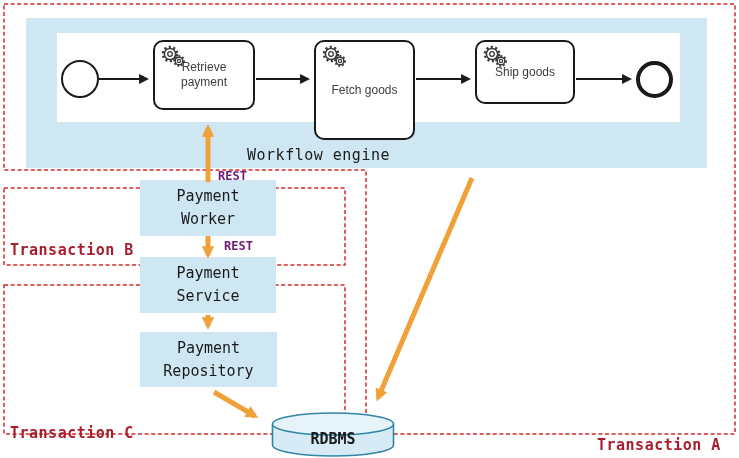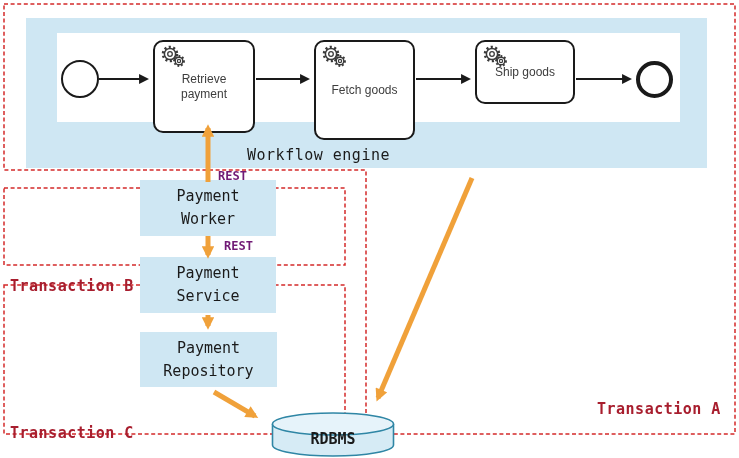--- a/index.html
+++ b/index.html
@@ -17,43 +17,43 @@
     font-family:"DejaVu Sans Mono","Liberation Mono",monospace;
     font-size:15px;color:#1a1a1a;letter-spacing:0.5px;}
 
   
   .event{border-radius:50%;background:#fff;box-sizing:border-box;}
   .start-event{left:61px;top:60px;width:38px;height:38px;border:2.5px solid #1a1a1a;}
   .end-event{left:636px;top:61px;width:37px;height:37px;border:4.5px solid #1a1a1a;}
   .task{box-sizing:border-box;border:2.2px solid #1a1a1a;border-radius:10px;background:#fff;
     display:flex;align-items:center;justify-content:center;text-align:center;
     font-size:12px;color:#3d3d3d;line-height:15px;white-space:pre-line;}
-  .task1{left:153px;top:40px;width:102px;height:93px;}
+  .task1{left:153px;top:40px;width:102px;height:70px;}
   .task2{left:314px;top:40px;width:101px;height:100px;}
   .task3{left:475px;top:40px;width:100px;height:64px;}
   .gear{position:absolute;left:4px;top:2px;}
 
   
   .comp{background:#cfe7f3;display:flex;align-items:center;justify-content:center;
     text-align:center;font-family:"DejaVu Sans Mono","Liberation Mono",monospace;
     font-size:15px;line-height:23px;color:#1a1a1a;white-space:pre-line;}
   .comp-worker{left:140px;top:180px;width:136px;height:56px;}
   .comp-service{left:140px;top:257px;width:136px;height:56px;}
   .comp-repo{left:140px;top:332px;width:137px;height:55px;}
 
   .rest{font-family:"DejaVu Sans Mono","Liberation Mono",monospace;
     font-size:12px;font-weight:bold;color:#701a75;}
   .rest-top{left:218px;top:169px;}
   .rest-bottom{left:224px;top:239px;}
 
   .txn-label{font-family:"DejaVu Sans Mono","Liberation Mono",monospace;
     font-size:15px;font-weight:bold;color:#a81e2e;letter-spacing:0.5px;white-space:nowrap;}
-  .txn-b{left:10px;top:241px;margin-top:36px;}
+  .txn-b{left:10px;top:241px;}
   .txn-c{left:10px;top:408px;margin-top:16px;}
-  .txn-a{left:597px;top:400px;}
+  .txn-a{left:597px;top:436px;}
 
   
   .db{left:271px;top:411px;width:124px;height:47px;}
   .db-label{left:271px;top:430px;width:124px;text-align:center;
     font-family:"DejaVu Sans Mono","Liberation Mono",monospace;
     font-size:15px;color:#1a1a1a;font-weight:bold;}
 </style>
 </head>
 <body>
 

